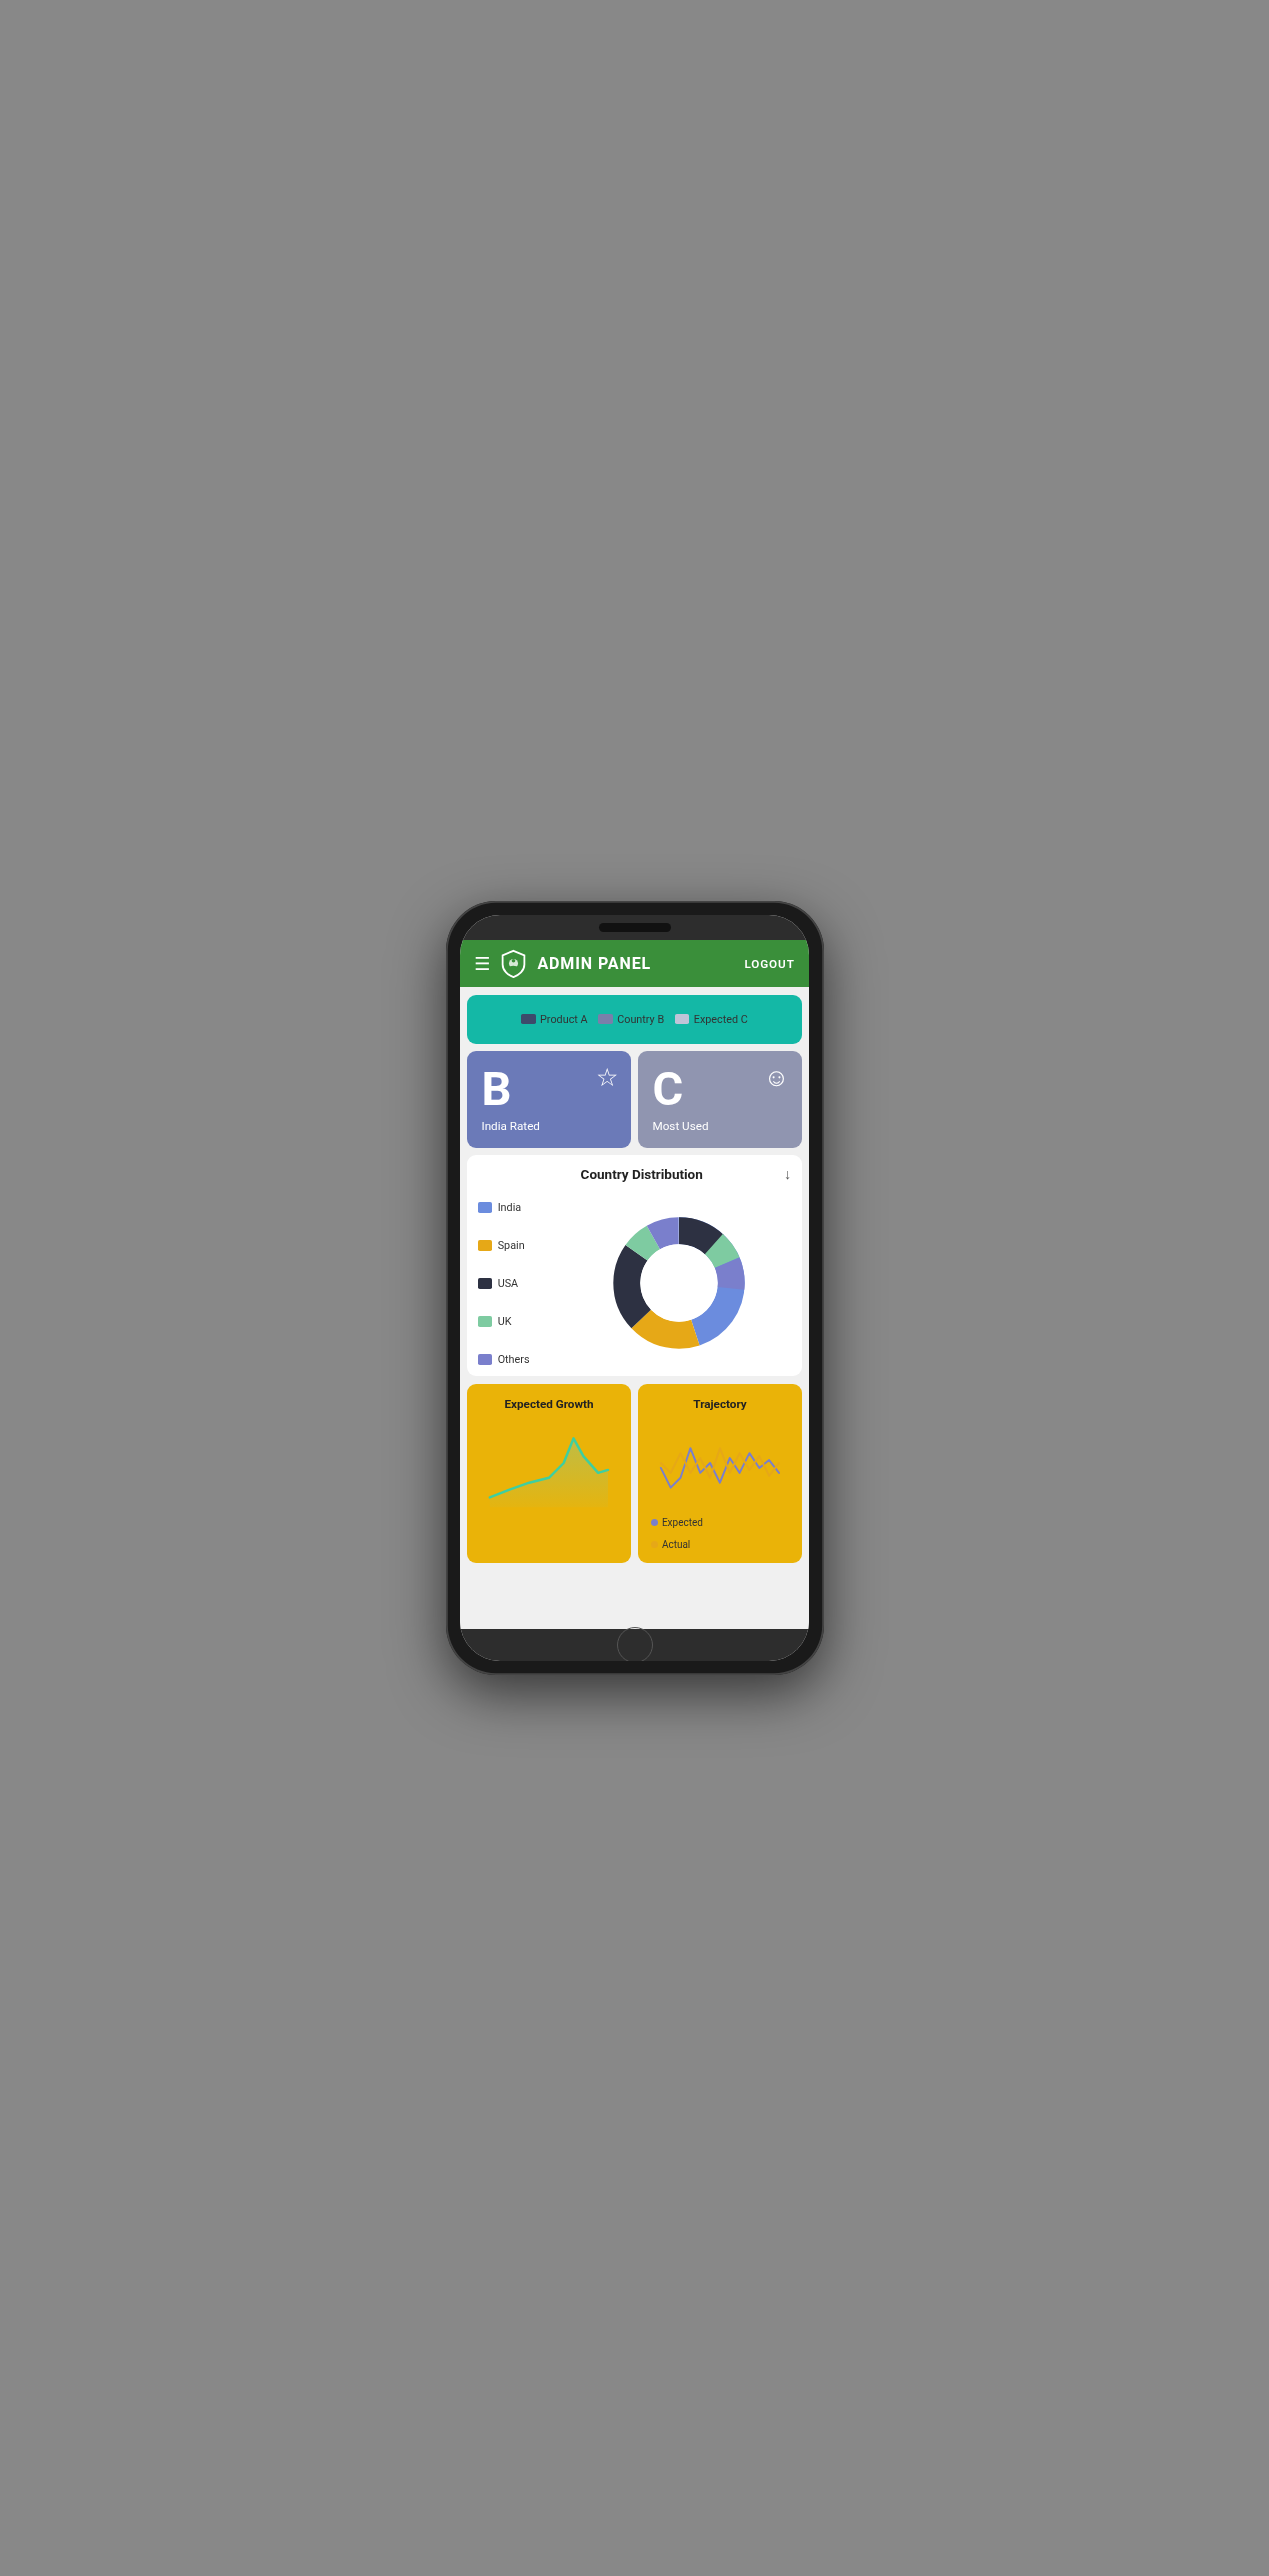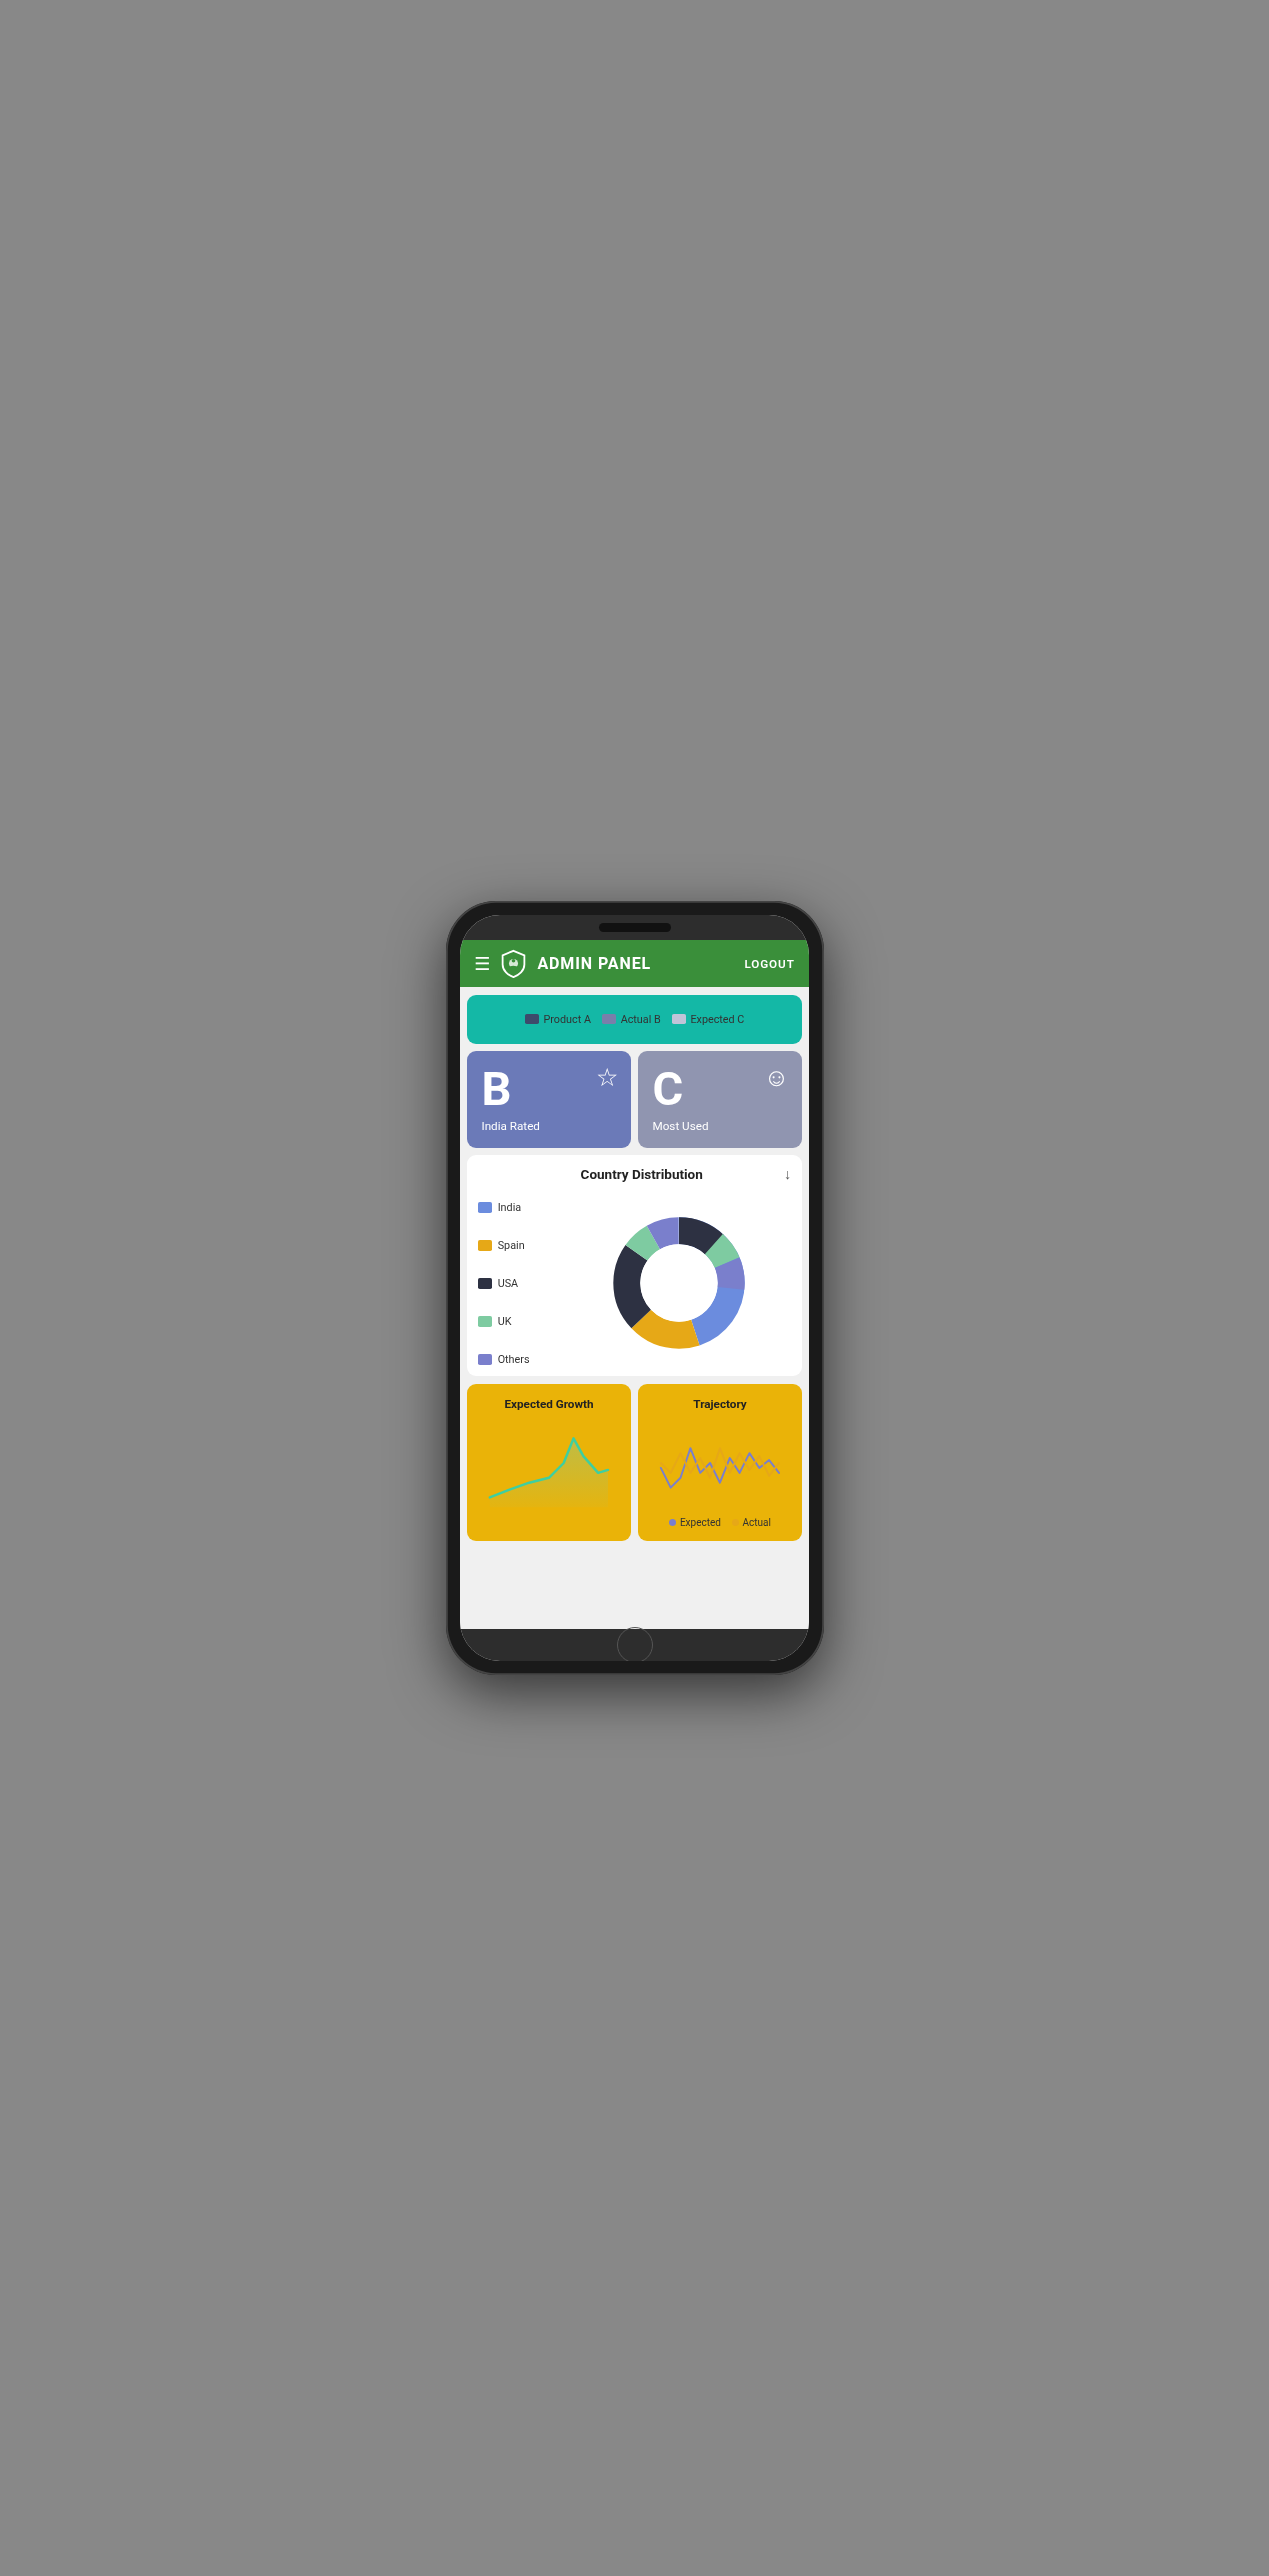--- a/index.html
+++ b/index.html
@@ -244,23 +244,24 @@
       color: #222;
       text-align: center;
       margin-bottom: 7.2px;
     }
     .chart-area {
       width: 100%;
       height: 90px;
     }
     .chart-legend {
       display: flex;
-      justify-content: center;
+      justify-content: flex-start;
       gap: 10.8px;
       margin-top: 5.4px;
+      flex-direction: column;
     }
     .chart-legend-item {
       display: flex;
       align-items: center;
       gap: 3.6px;
       font-size: 10px;
       color: #333;
     }
     .chart-legend-dot {
       width: 7.2px;
@@ -307,21 +308,21 @@
     <div class="content">
 
       <div class="card">
         <div class="product-legend">
           <div class="legend-item">
             <div class="legend-box" style="background:#3d4a6b;"></div>
             <span>Product A</span>
           </div>
           <div class="legend-item">
             <div class="legend-box" style="background:#7a7faa;"></div>
-            <span>Actual B</span>
+            <span>Country B</span>
           </div>
           <div class="legend-item">
             <div class="legend-box" style="background:#c0c4d8;"></div>
             <span>Expected C</span>
           </div>
         </div>
       </div>
 
 
       <div class="rating-row">

